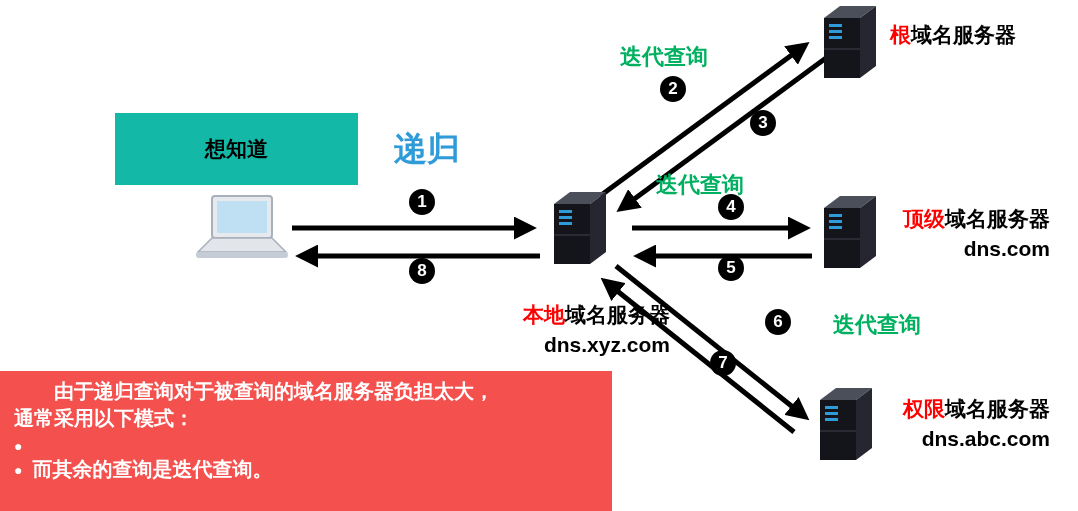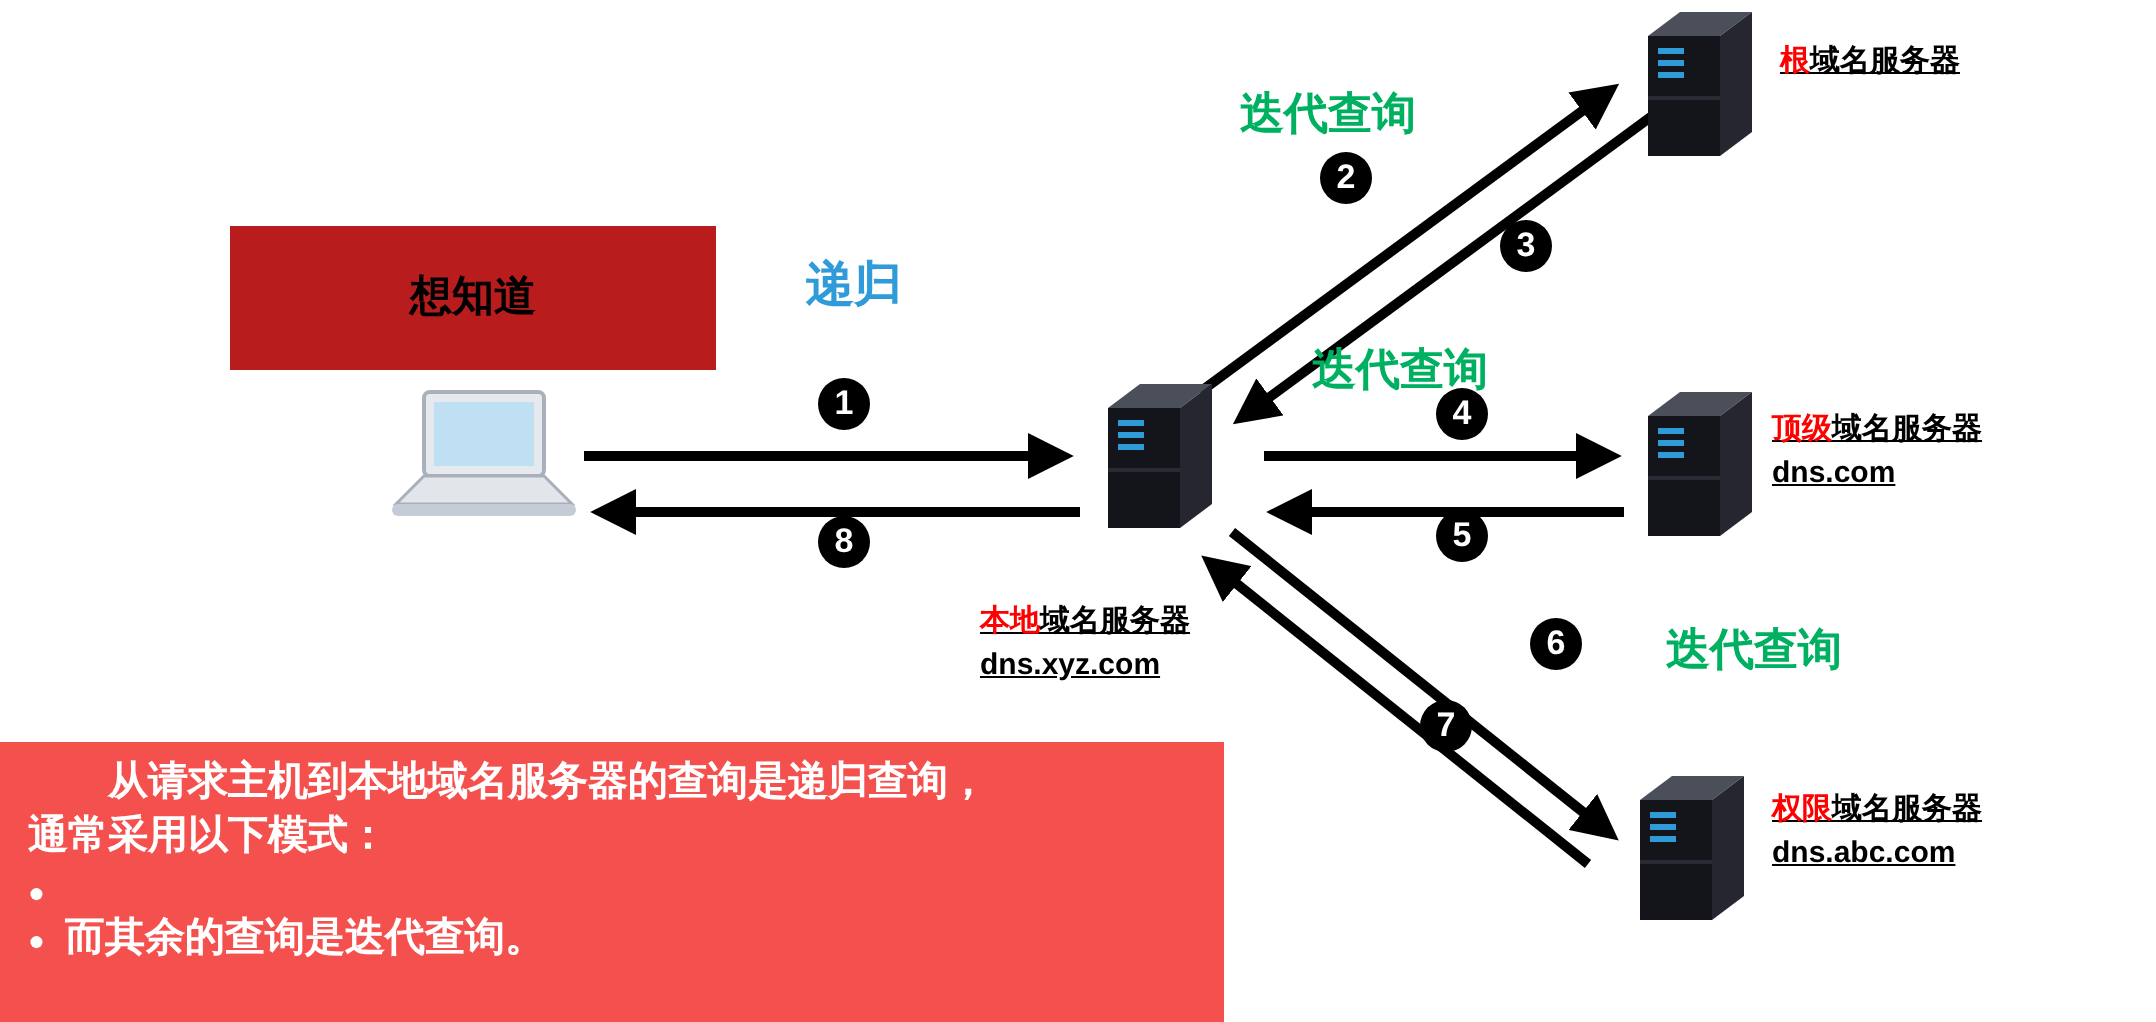--- a/index.html
+++ b/index.html
@@ -2,32 +2,32 @@
 <html><head>
 <meta charset="utf-8">
 <style>
   * { margin:0; padding:0; box-sizing:border-box; }
   html,body { background:#fff; }
   body { font-family:"Liberation Sans","DejaVu Sans",sans-serif; }
   .stage { position:relative; width:1078px; height:511px; background:#fff; overflow:hidden; }
   .abs { position:absolute; }
   .layer { position:absolute; left:0; top:0; }
 
-  .qbox { left:115px; top:113px; width:243px; height:72px; background:#b91c1c;
+  .qbox { left:115px; top:113px; width:243px; height:72px; background:#14b8a6;
           color:#000; font-weight:bold; font-size:21px; text-align:center;
           display:flex; flex-direction:column; justify-content:center; line-height:1.5; }
 
   .step-badge { position:absolute; width:26px; height:26px; border-radius:50%;
                 background:#000; color:#fff; font-weight:bold; font-size:17px;
                 display:flex; align-items:center; justify-content:center; }
 
-  .blue-label  { color:#2F9BD8; font-weight:bold; font-size:24px; text-align:center; line-height:1.25; }
+  .blue-label  { color:#2F9BD8; font-weight:bold; font-size:33px; text-align:center; line-height:1.25; }
   .green-label { color:#00B061; font-weight:bold; font-size:22px; white-space:nowrap; }
 
-  .node-label { font-weight:bold; font-size:15px; color:#000; text-align:left; line-height:1.45; white-space:nowrap;text-decoration:underline; }
+  .node-label { font-weight:bold; font-size:21px; color:#000; text-align:right; line-height:1.45; white-space:nowrap; }
   .red { color:#FF0000; }
 
   .note { left:0; top:371px; width:612px; height:140px; background:#F4504E;
           color:#fff; font-weight:bold; font-size:20px; line-height:1.36; padding:7px 14px; }
   .note .bullet-row { display:flex; gap:10px; align-items:flex-start; }
   .note .bullet { font-size:14px; padding-top:5px; }
 </style>
 </head>
 <body>
 
@@ -116,21 +116,21 @@
   <div class="step-badge" style="left:409px; top:189px;">1</div>
   <div class="step-badge" style="left:660px; top:76px;">2</div>
   <div class="step-badge" style="left:750px; top:110px;">3</div>
   <div class="step-badge" style="left:718px; top:194px;">4</div>
   <div class="step-badge" style="left:718px; top:255px;">5</div>
   <div class="step-badge" style="left:765px; top:309px;">6</div>
   <div class="step-badge" style="left:710px; top:350px;">7</div>
   <div class="step-badge" style="left:409px; top:258px;">8</div>
 
   <div class="abs note">
-    <div>　　从请求主机到本地域名服务器的查询是递归查询，</div>
+    <div>　　由于递归查询对于被查询的域名服务器负担太大，</div>
     <div>通常采用以下模式：</div>
     <div class="bullet-row">
       <span class="bullet">●</span>
     </div>
     <div class="bullet-row">
       <span class="bullet">●</span>
       <span>而其余的查询是迭代查询。</span>
     </div>
   </div>
 

